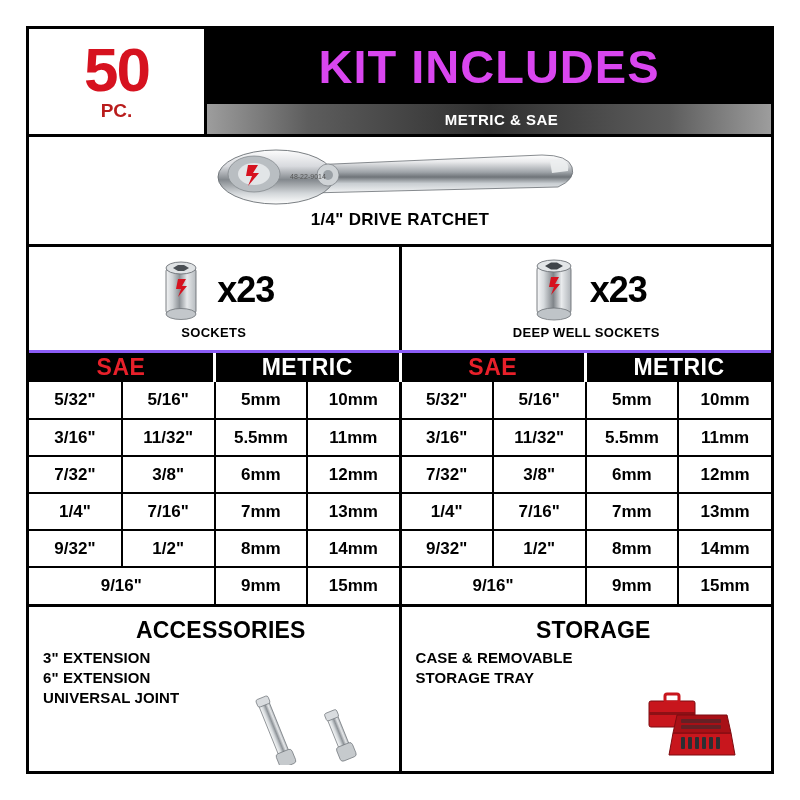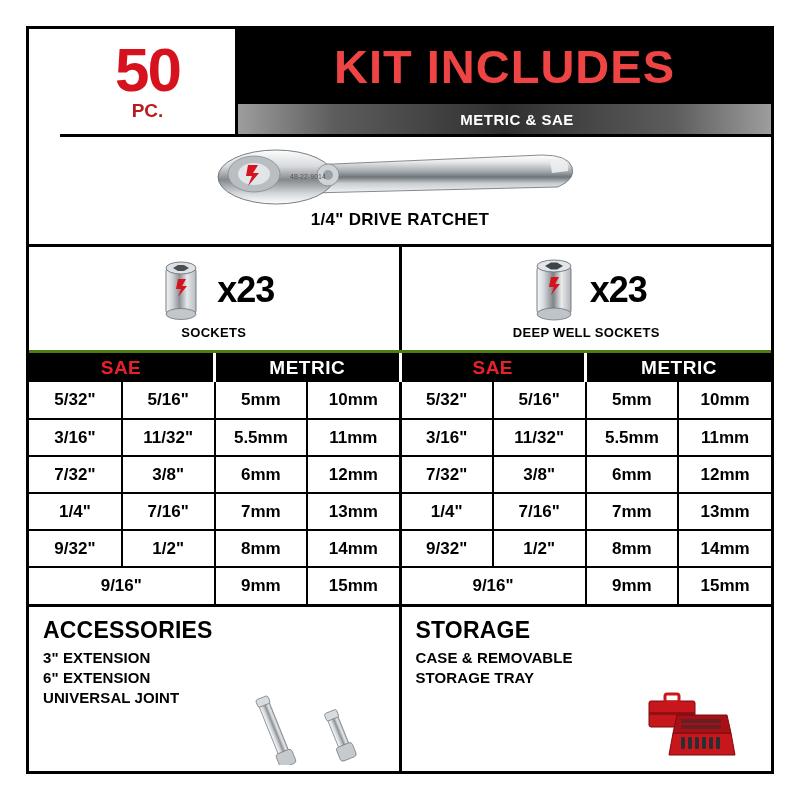--- a/index.html
+++ b/index.html
@@ -22,21 +22,20 @@
     display: flex;
     flex-direction: column;
     overflow: hidden;
   }
 
   
   .header {
     display: flex;
     height: 108px;
     border-bottom: 3px solid #000;
-    margin-left: 31px;
   }
   .pc-box {
     width: 178px;
     border-right: 3px solid #000;
     display: flex;
     flex-direction: column;
     align-items: center;
     justify-content: center;
     padding-top: 2px;
   }
@@ -56,21 +55,21 @@
     margin-top: 2px;
   }
   .title-box {
     flex: 1;
     display: flex;
     flex-direction: column;
   }
   .kit-title {
     flex: 1;
     background: #000;
-    color: #ef4444;
+    color: #d946ef;
     display: flex;
     align-items: center;
     justify-content: center;
     font-size: 47px;
     font-weight: bold;
     letter-spacing: 1px;
   }
   .subtitle-bar {
     height: 30px;
     background: linear-gradient(to right, #9d9d9d 0%, #5d5d5d 18%, #2f2f2f 50%, #5d5d5d 82%, #9d9d9d 100%);
@@ -99,21 +98,21 @@
     font-size: 17px;
     font-weight: bold;
     letter-spacing: 0.3px;
     margin-top: 1px;
   }
 
   
   .sockets-row {
     height: 106px;
     display: flex;
-    border-bottom: 3px solid #4d7c0f;
+    border-bottom: 3px solid #8b5cf6;
   }
   .socket-panel {
     flex: 1;
     display: flex;
     flex-direction: column;
     align-items: center;
     justify-content: center;
   }
   .socket-panel.left { border-right: 3px solid #000; }
   .socket-top {
@@ -138,21 +137,21 @@
   
   .table-wrap { border-bottom: 3px solid #000; }
   table.sizes {
     border-collapse: collapse;
     width: 100%;
     table-layout: fixed;
   }
   table.sizes th {
     background: #000;
     color: #fff;
-    font-size: 19px;
+    font-size: 23px;
     font-weight: bold;
     height: 29px;
     letter-spacing: 0.5px;
     border-right: 3px solid #fff;
   }
   table.sizes th.sae { color: #e8202a; }
   table.sizes th.last { border-right: none; }
   table.sizes td {
     font-size: 17px;
     font-weight: bold;
@@ -174,20 +173,21 @@
     flex: 1;
     position: relative;
     padding: 10px 0 0 14px;
   }
   .bottom-panel.left { border-right: 3px solid #000; }
   .bottom-title {
     font-size: 23px;
     font-weight: bold;
     letter-spacing: 0.2px;
     margin-bottom: 4px;
+    text-align: center;
   }
   .bottom-list {
     list-style: none;
     font-size: 15px;
     font-weight: bold;
     line-height: 1.33;
     letter-spacing: 0.1px;
   }
   .ext-img {
     position: absolute;

